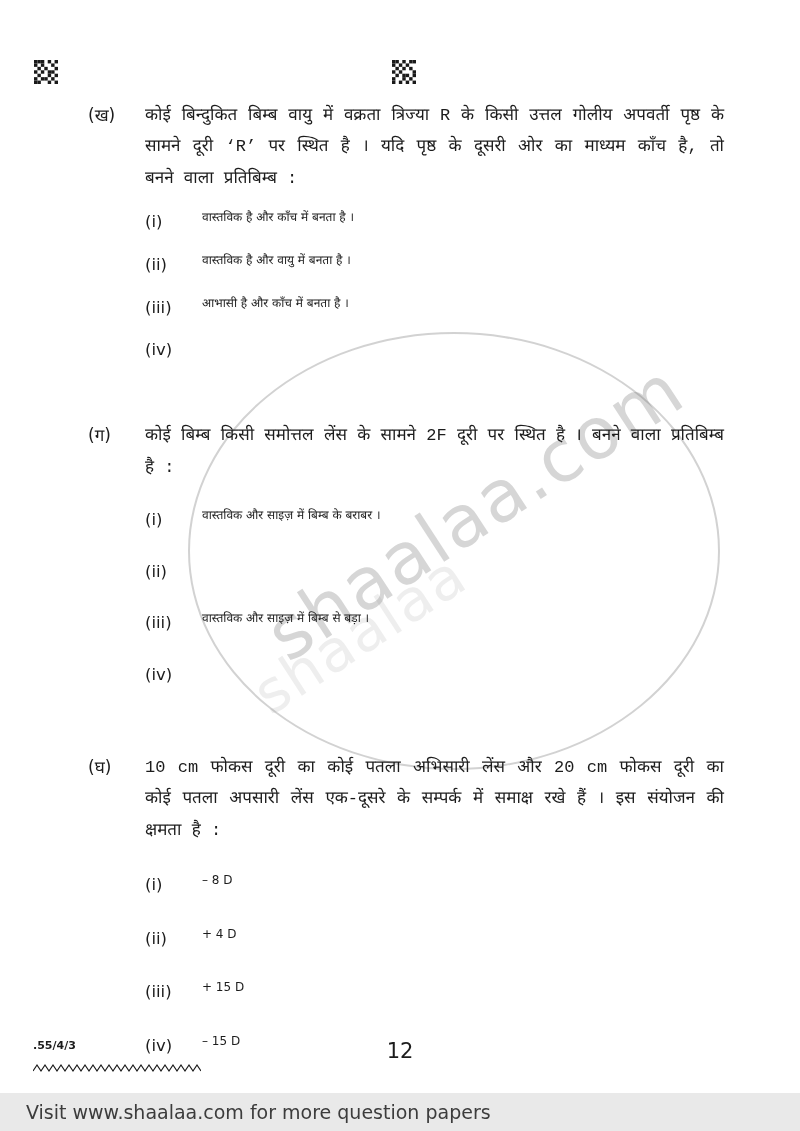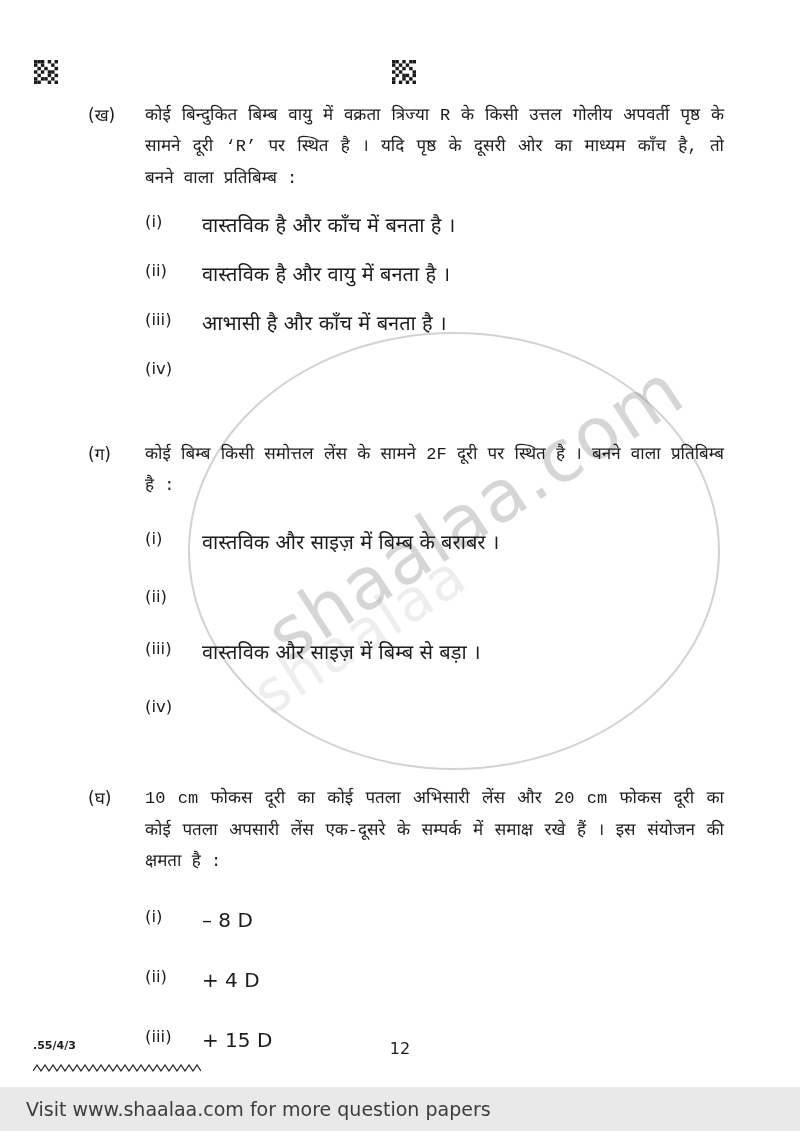--- a/index.html
+++ b/index.html
@@ -17,21 +17,21 @@
 
   .content{position:relative;padding:100px 76px 0 88px;z-index:2;}
 
   .question{display:flex;align-items:flex-start;}
   .q-label{width:57px;flex-shrink:0;font-size:17px;line-height:1.85;}
   .q-body{flex:1;}
   .q-text{font-size:17px;line-height:1.85;text-align:justify;font-family:Liberation Mono, monospace;}
 
   .option{display:flex;align-items:flex-start;}
   .opt-label{width:57px;flex-shrink:0;font-size:16.5px;line-height:1.8;}
-  .opt-text{font-size:20px;line-height:1.8;}
+  .opt-text{font-size:12px;line-height:1.8;}
 
   .q1 .option{margin-top:13px;}
   .q1 .options{margin-top:12px;}
   .q2{margin-top:55px;}
   .q2 .options{margin-top:16px;}
   .q2 .option{margin-top:22px;}
   .q3{margin-top:62px;}
   .q3 .options{margin-top:20px;}
   .q3 .option{margin-top:24px;}
 
@@ -60,25 +60,25 @@
 
   
   .footer-row{
     position:absolute;left:0;right:0;bottom:58px;height:34px;z-index:3;
   }
   .paper-code{
     position:absolute;left:33px;top:0;font-size:11px;font-weight:bold;
   }
   .zigzag{position:absolute;left:33px;top:24px;}
   .page-number{
-    position:absolute;left:0;right:0;top:0;text-align:center;font-size:16px;
+    position:absolute;left:0;right:0;top:0;text-align:center;font-size:21px;
   }
 
   .bottom-bar{
-    position:absolute;left:0;right:0;bottom:0;height:44px;
+    position:absolute;left:0;right:0;bottom:0;height:38px;
     background:#e9e9e9;display:flex;align-items:center;
     padding-left:26px;z-index:3;
   }
   .bottom-bar-text{font-size:19px;color:#3c3c3c;}
 </style>
 </head>
 <body>
 
 <div class="sheet">
 

